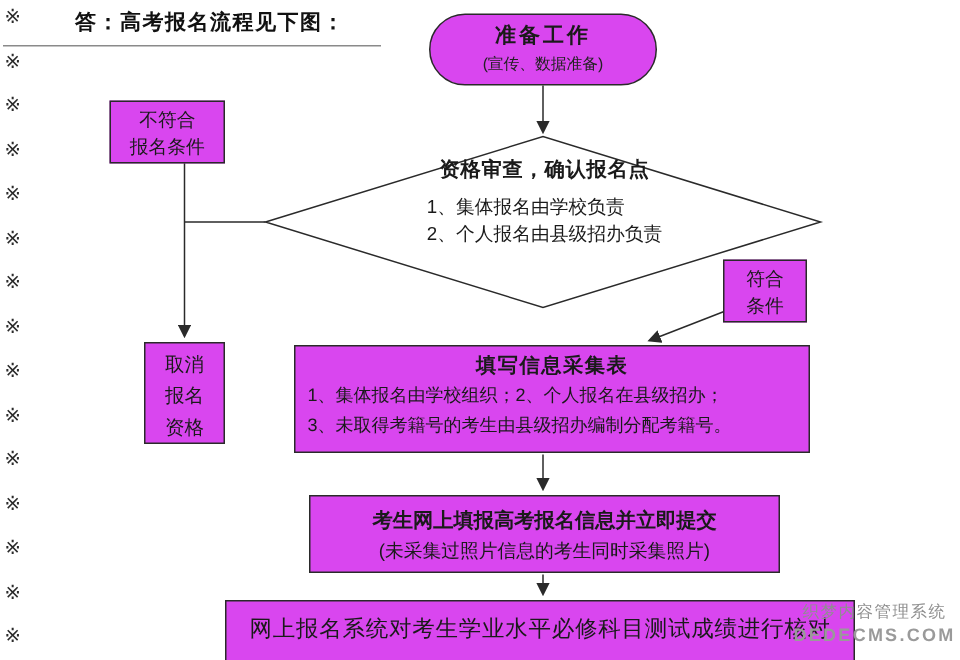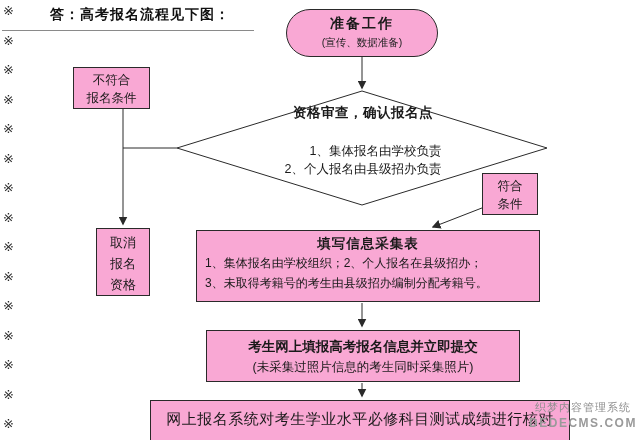--- a/index.html
+++ b/index.html
@@ -52,21 +52,21 @@
   svg.flow {
     position: absolute;
     left: 0; top: 0;
     width: 640px; height: 440px;
     z-index: 1;
   }
 
   .node {
     position: absolute;
     border: 1px solid #2a2a2a;
-    background: #f9a8d4;
+    background: #d946ef;
     text-align: center;
     z-index: 2;
   }
 
   .start-node {
     left: 286px; top: 9px;
     width: 152px; height: 48px;
     border-radius: 26px;
     padding-top: 5px;
   }
@@ -74,21 +74,21 @@
   .start-sub   { display: block; font-size: 10.5px; margin-top: 3px; color: #222; }
 
   .decision-text {
     position: absolute;
     left: 232px; top: 104px;
     width: 262px;
     text-align: center;
     z-index: 2;
   }
   .decision-title { display: block; font-size: 13.5px; font-weight: bold; letter-spacing: 0.5px; }
-  .decision-list  { display: inline-block; text-align: right; margin-top: 20px; }
+  .decision-list  { display: inline-block; text-align: left; margin-top: 7px; }
   .decision-line  { display: block; font-size: 12.5px; line-height: 18px; }
 
   .reject-node {
     left: 73px; top: 67px;
     width: 77px; height: 42px;
     padding-top: 3px;
   }
   .reject-node span { display: block; font-size: 12.5px; line-height: 18px; }
 
   .cancel-node {

